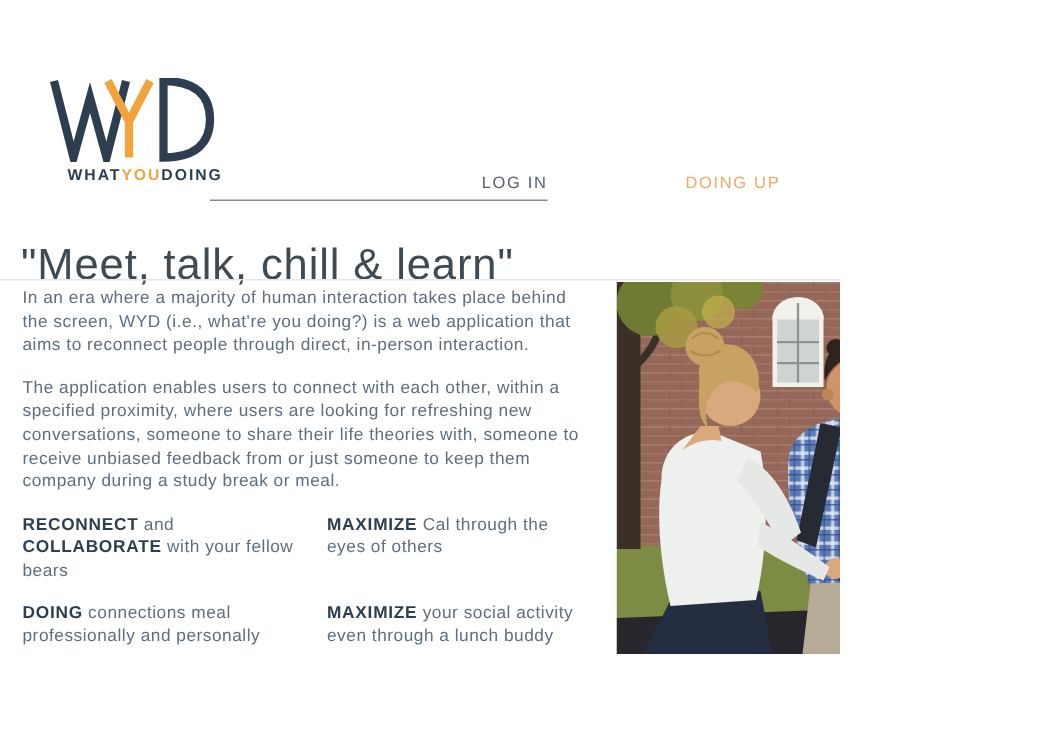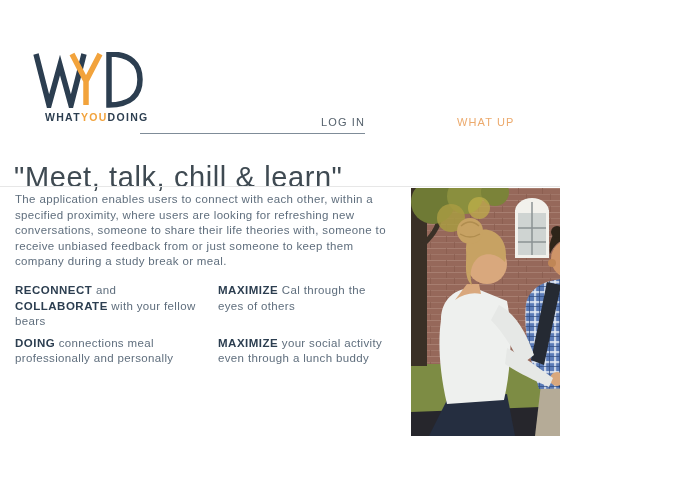--- a/index.html
+++ b/index.html
@@ -33,21 +33,21 @@
     position:absolute;left:14px;top:142px;font-size:29px;font-weight:300;
     color:#3f4a52;letter-spacing:0.6px;white-space:nowrap;
   }
   .divider{position:absolute;left:0;top:186px;width:695px;height:1px;background:#e7e7e7;}
   
   .copy{position:absolute;left:15px;top:192px;width:380px;color:#5f6e7d;}
   .copy p{
     margin:0 0 13px 0;font-size:11.5px;line-height:15.6px;letter-spacing:0.35px;
   }
   .features{
-    display:grid;grid-template-columns:203px auto;row-gap:6px;
+    display:grid;grid-template-columns:203px auto;row-gap:12px;
   }
   .feature{font-size:11.5px;line-height:15.6px;letter-spacing:0.35px;color:#5f6e7d;padding-right:8px;}
   .feature .b{font-weight:bold;color:#2c3e50;letter-spacing:0.5px;}
   
   .photo{
     position:absolute;left:411px;top:188px;width:273px;height:248px;overflow:hidden;
   }
   .photo svg{display:block;}
 </style>
 </head>
@@ -80,26 +80,27 @@
       <ellipse cx="25" cy="22.5" rx="2" ry="2.2" fill="#1e3148"></ellipse>
       <ellipse cx="25" cy="35" rx="6.5" ry="9" fill="#f5b01c"></ellipse>
       <circle cx="8.5" cy="48" r="2.6" fill="#f5b01c"></circle>
       <circle cx="42" cy="45" r="2.6" fill="#f5b01c"></circle>
       <text x="45" y="61" font-size="4.5" fill="#555555">TM</text>
     </svg>
   </div>
 
   <div class="login">LOG IN</div>
   <div class="login-underline"></div>
-  <div class="signup">WHAT UP</div>
+  <div class="signup">DOING UP</div>
 
   <h1 class="heading">"Meet, talk, chill &amp; learn"</h1>
   <div class="divider"></div>
 
   <div class="copy">
+    <p>In an era where a majority of human interaction takes place behind the screen, WYD (i.e., what're you doing?) is a web application that aims to reconnect people through direct, in-person interaction.</p>
     <p>The application enables users to connect with each other, within a specified proximity, where users are looking for refreshing new conversations, someone to share their life theories with, someone to receive unbiased feedback from or just someone to keep them company during a study break or meal.</p>
     <div class="features">
       <div class="feature"><span class="b">RECONNECT</span><span> and </span><span class="b">COLLABORATE</span><span> with your fellow bears</span></div>
       <div class="feature"><span class="b">MAXIMIZE</span><span> Cal through the eyes of others</span></div>
       <div class="feature"><span class="b">DOING</span><span> connections meal professionally and personally</span></div>
       <div class="feature"><span class="b">MAXIMIZE</span><span> your social activity even through a lunch buddy</span></div>
     </div>
   </div>
 
   <div class="photo">

